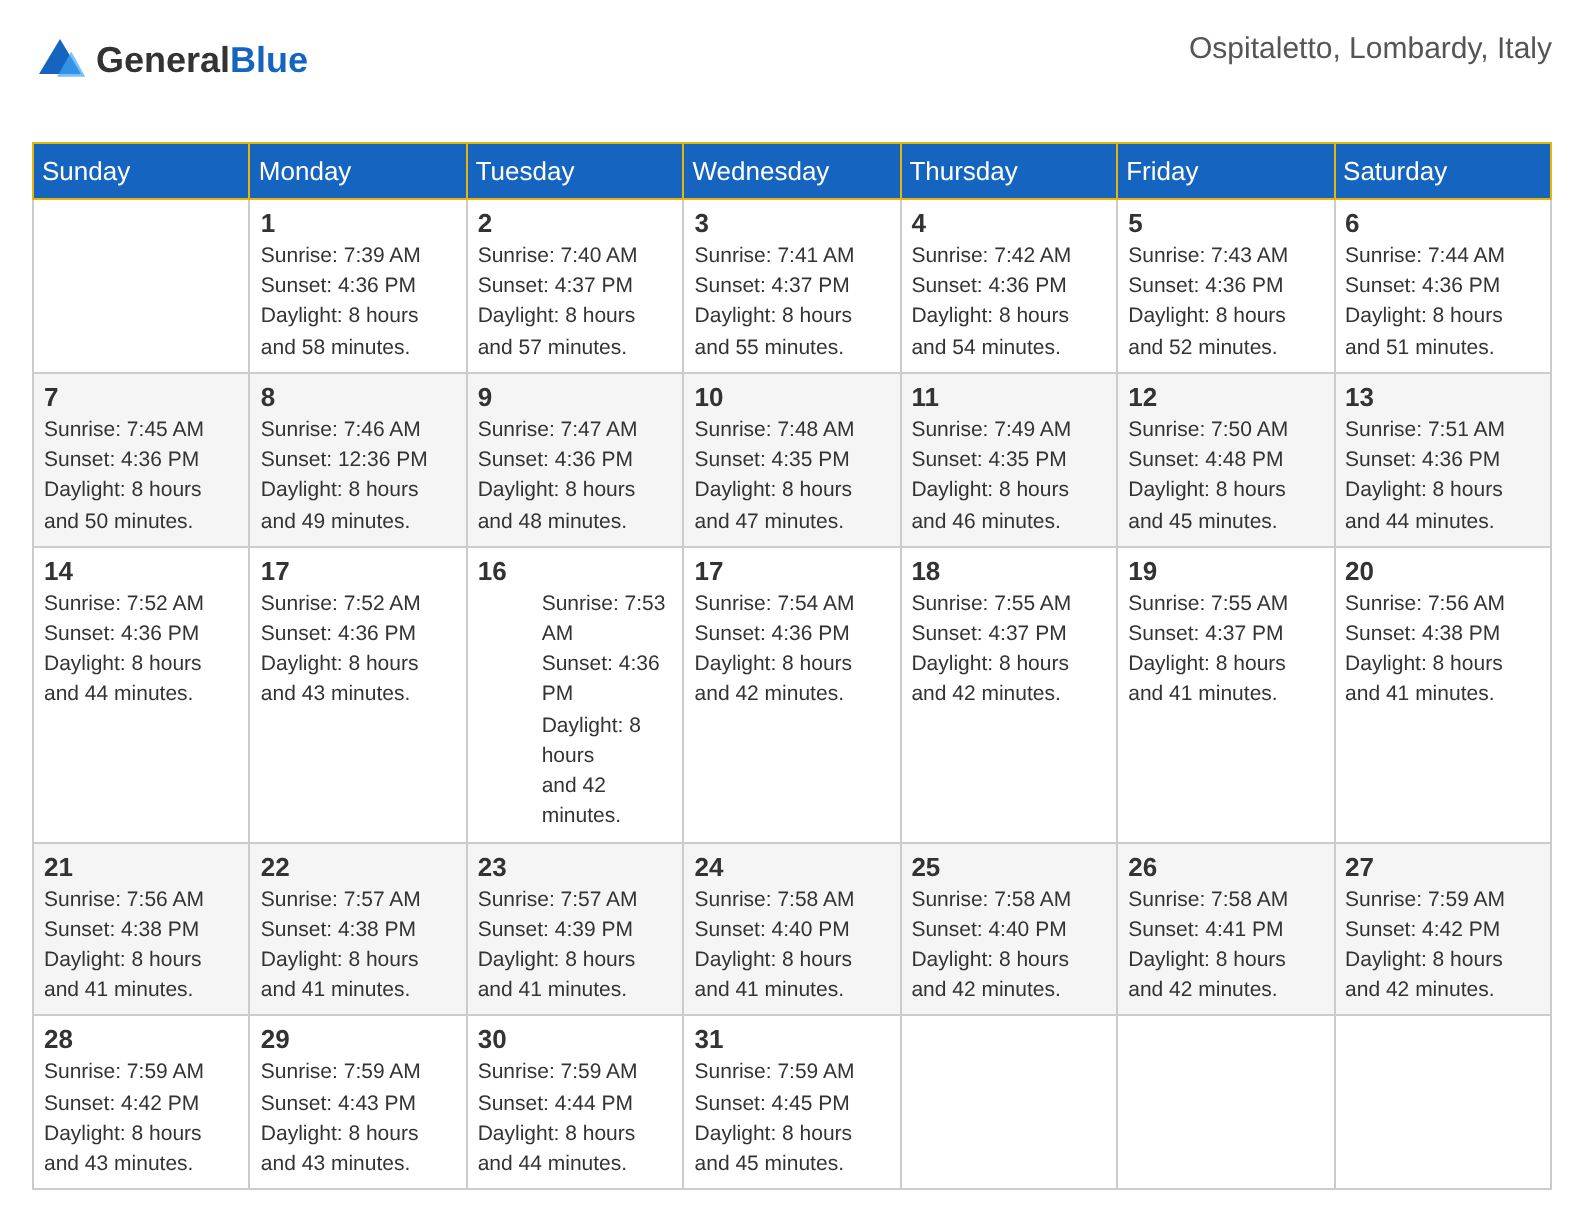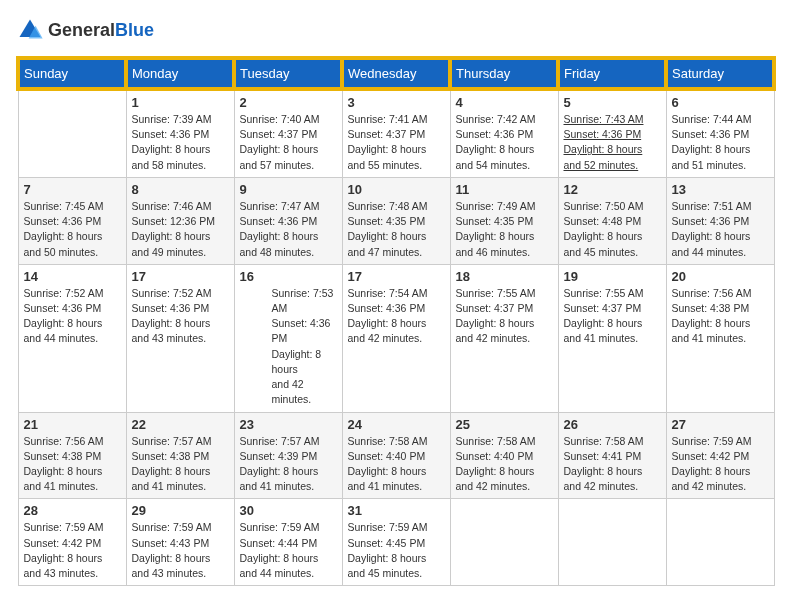--- a/index.html
+++ b/index.html
@@ -7,21 +7,21 @@
       font-family: Arial, sans-serif;
       background: #fff;
       width: 792px;
       min-height: 612px;
       padding: 16px;
     }
     .header {
       display: flex;
       justify-content: space-between;
       align-items: flex-start;
-      margin-bottom: 12px;
+      margin-bottom: 27px;
     }
     .logo {
       display: flex;
       align-items: center;
       gap: 4px;
     }
     .logo-text-general {
       font-size: 18px;
       font-weight: bold;
       color: #333;
@@ -53,21 +53,21 @@
       border-collapse: collapse;
       border: 1px solid #ccc;
     }
     .calendar th {
       background: #1565c0;
       color: #fff;
       padding: 6px 4px;
       text-align: left;
       font-size: 13px;
       font-weight: normal;
-      border: 4px solid #eab308;
+      border: 1px solid #eab308;
     }
     .calendar td {
       vertical-align: top;
       border: 1px solid #ccc;
       padding: 4px 5px;
       width: calc(100% / 7);
       min-height: 80px;
       font-size: 11px;
       color: #333;
       background: #fff;
@@ -97,20 +97,21 @@
   <div class="logo">
     <svg class="logo-icon" viewBox="0 0 40 40" xmlns="http://www.w3.org/2000/svg">
       <polygon points="20,5 35,30 5,30" fill="#1565c0"></polygon>
       <polygon points="28,14 38,32 18,32" fill="#42a5f5" opacity="0.7"></polygon>
     </svg>
     <div>
       <span class="logo-text-general">General</span><span class="logo-text-blue">Blue</span>
     </div>
   </div>
   <div class="title-block">
+    <div class="subtitle">Ospitaletto, Lombardy, Italy</div>
   </div>
 </div>
 
 <table class="calendar">
   <thead>
     <tr>
     <th>Sunday</th>
         <th>Monday</th>
         <th>Tuesday</th>
         <th>Wednesday</th>
@@ -145,21 +146,21 @@
         </td>
         <td>
           <span class="day-number">4</span>
           <div class="day-info" style="white-space: pre-line;">Sunrise: 7:42 AM
 Sunset: 4:36 PM
 Daylight: 8 hours
 and 54 minutes.</div>
         </td>
         <td>
           <span class="day-number">5</span>
-          <div class="day-info" style="white-space: pre-line; text-decoration: underline;">Sunrise: 7:43 AM
+          <div class="day-info" style="white-space: pre-line;">Sunrise: 7:43 AM
 Sunset: 4:36 PM
 Daylight: 8 hours
 and 52 minutes.</div>
         </td>
         <td>
           <span class="day-number">6</span>
           <div class="day-info" style="white-space: pre-line;">Sunrise: 7:44 AM
 Sunset: 4:36 PM
 Daylight: 8 hours
 and 51 minutes.</div>

